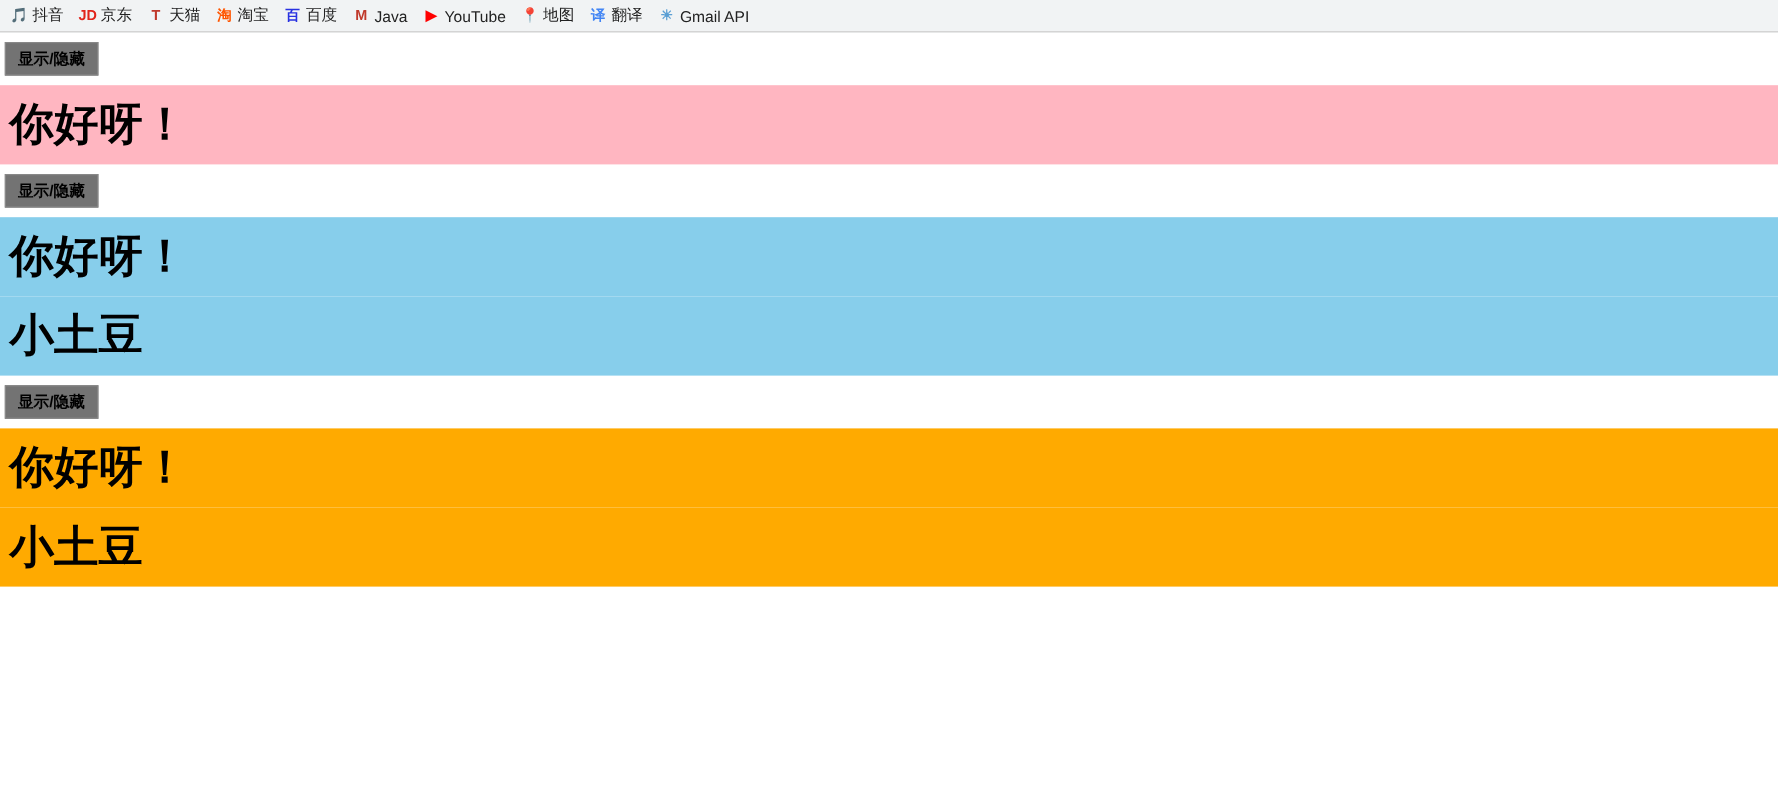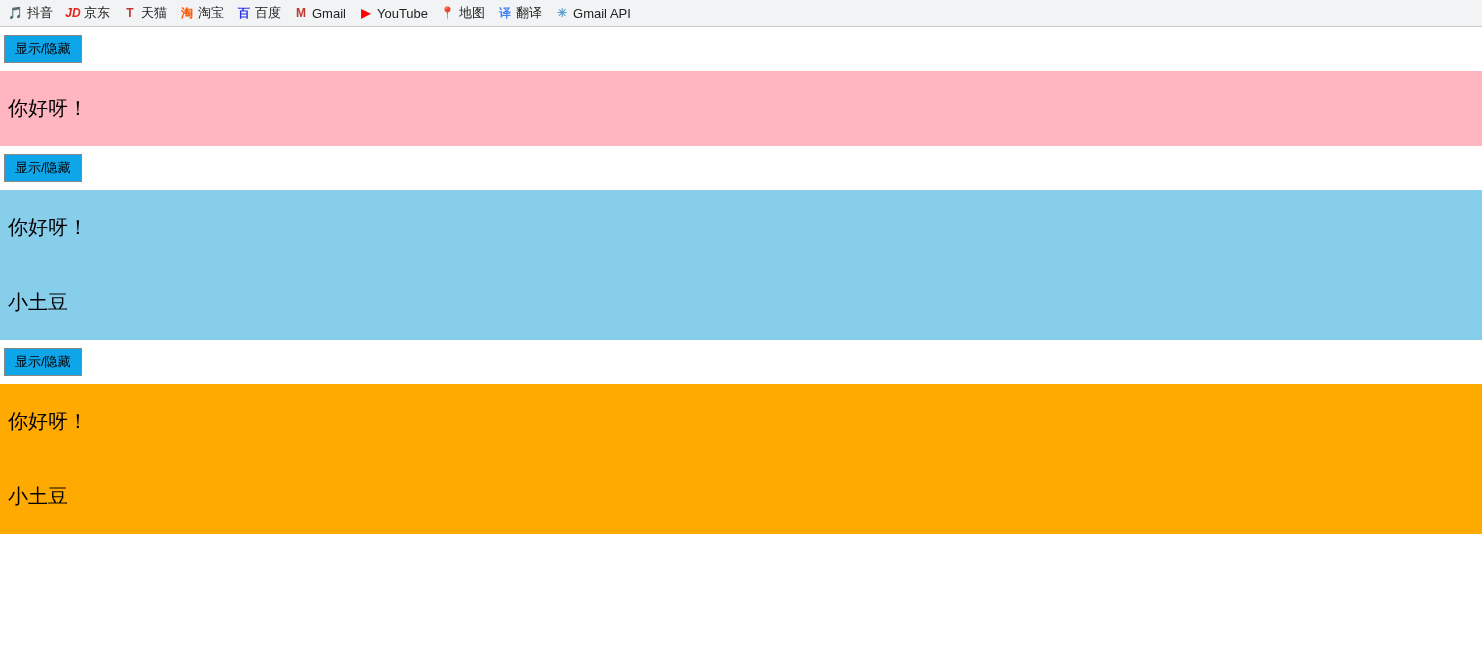--- a/index.html
+++ b/index.html
@@ -37,66 +37,67 @@
 
     
     #main {
       padding: 0;
     }
 
     .toggle-button {
       margin: 8px 4px;
       padding: 4px 10px;
       border: 1px solid #888;
-      background: #0ea5e9;
+      background: #737373;
       cursor: pointer;
       font-size: 13px;
       font-family: Arial, sans-serif;
+      font-weight: bold;
     }
 
     .content-block {
       width: 100%;
-      padding: 24px 8px;
-      font-size: 20px;
-      font-weight: 400;
+      padding: 8px 8px;
+      font-size: 37px;
+      font-weight: 700;
       color: #000;
     }
 
     .pink-block { background-color: #ffb6c1; }
     .blue-block { background-color: #87ceeb; }
     .orange-block { background-color: #ffaa00; }
   </style>
 </head>
 <body>
 
 <div id="bookmarks-bar">
 
 <a class="bookmark-item" href="#">
       <span class="bookmark-icon" style="color: rgb(0, 0, 0);">🎵</span>
       <span>抖音</span>
     </a>
     <a class="bookmark-item" href="#">
-      <span class="bookmark-icon" style="color: rgb(225, 37, 27); font-style: italic;">JD</span>
+      <span class="bookmark-icon" style="color: rgb(225, 37, 27);">JD</span>
       <span>京东</span>
     </a>
     <a class="bookmark-item" href="#">
       <span class="bookmark-icon" style="color: rgb(192, 57, 43);">T</span>
       <span>天猫</span>
     </a>
     <a class="bookmark-item" href="#">
       <span class="bookmark-icon" style="color: rgb(255, 85, 0);">淘</span>
       <span>淘宝</span>
     </a>
     <a class="bookmark-item" href="#">
       <span class="bookmark-icon" style="color: rgb(41, 50, 225);">百</span>
       <span>百度</span>
     </a>
     <a class="bookmark-item" href="#">
       <span class="bookmark-icon" style="color: rgb(192, 57, 43);">M</span>
-      <span>Gmail</span>
+      <span>Java</span>
     </a>
     <a class="bookmark-item" href="#">
       <span class="bookmark-icon" style="color: rgb(255, 0, 0);">▶</span>
       <span>YouTube</span>
     </a>
     <a class="bookmark-item" href="#">
       <span class="bookmark-icon" style="color: rgb(66, 133, 244);">📍</span>
       <span>地图</span>
     </a>
     <a class="bookmark-item" href="#">

